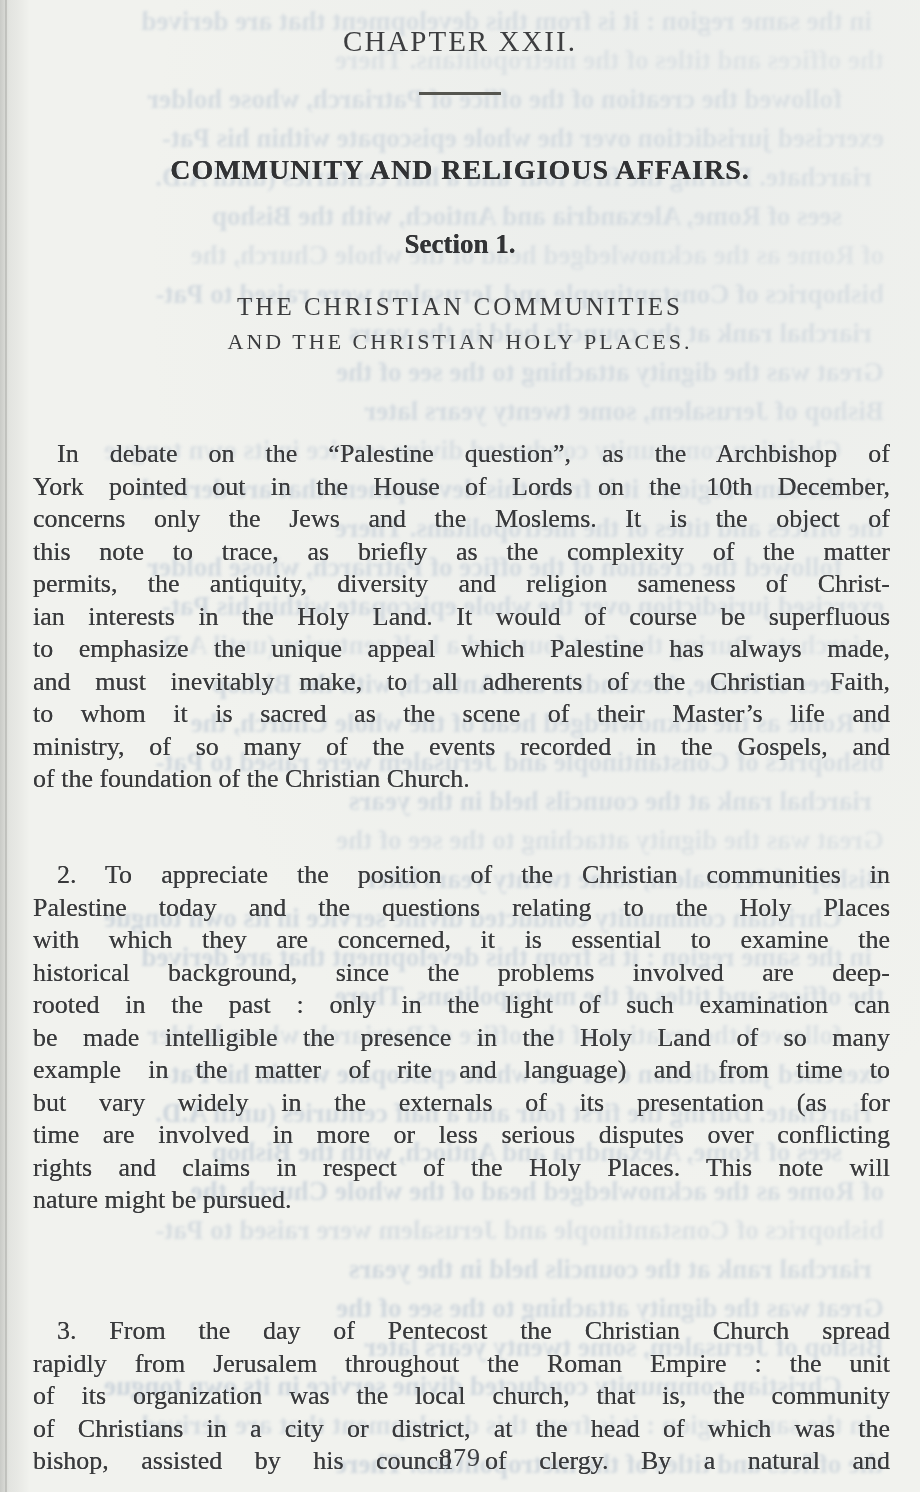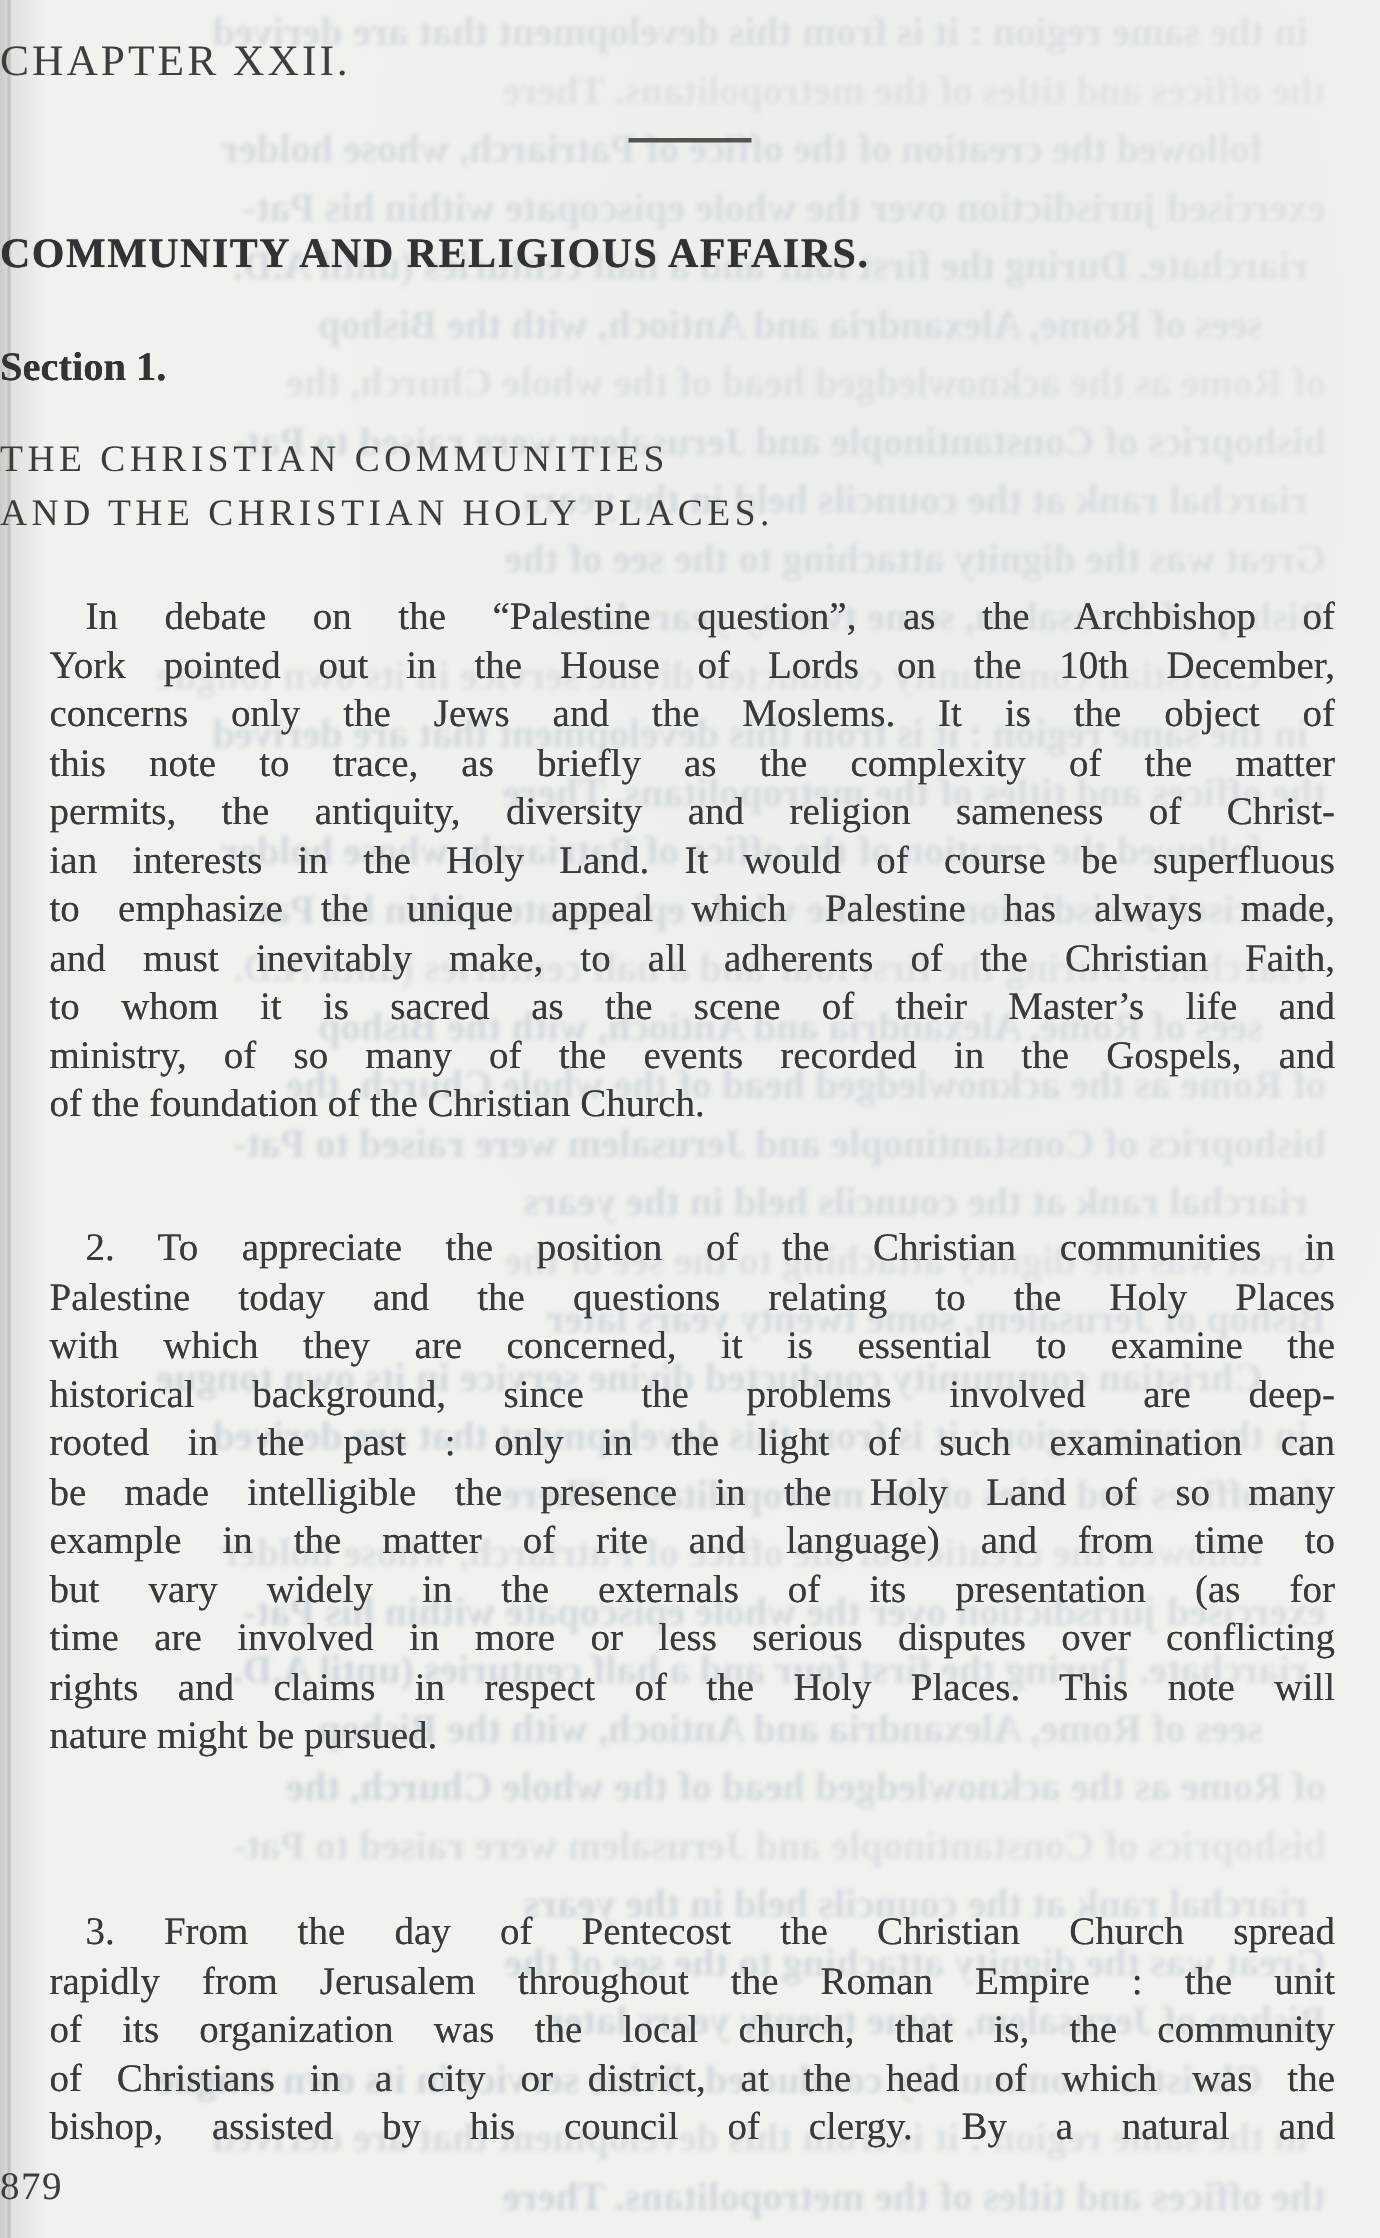--- a/index.html
+++ b/index.html
@@ -39,48 +39,48 @@
     -webkit-mask-image: linear-gradient(115deg, rgba(0,0,0,0.45) 0%, rgba(0,0,0,0.70) 45%, rgba(0,0,0,1) 100%);
     mask-image: linear-gradient(115deg, rgba(0,0,0,0.45) 0%, rgba(0,0,0,0.70) 45%, rgba(0,0,0,1) 100%);
   }
   .gline { white-space: nowrap; overflow: hidden; }
   .gline:nth-child(3n)   { padding-left: 42px; }
   .gline:nth-child(4n+1) { padding-left: 12px; }
   .gline:nth-child(5n+2) { opacity: 0.75; }
 
   .centered {
     position: absolute; left: 0; right: 0;
-    text-align: left;
+    text-align: center;
     z-index: 2;
   }
   .chapter  { top: 25px;  font-size: 29px; letter-spacing: 2px;   color: #3d3e40; }
   .rule     { position: absolute; top: 92px; left: 50%; transform: translateX(-50%);
               width: 82px; height: 3px; background: #55554f; z-index: 2; }
   .title    { top: 154px; font-size: 28px; font-weight: bold; letter-spacing: 1px; color: #313234;
               text-shadow: 0 0 0.5px #313234; }
   .section  { top: 229px; font-size: 27px; font-weight: bold; color: #323335;
               text-shadow: 0 0 0.4px #323335; }
   .sub1     { top: 293px; font-size: 25px; letter-spacing: 3px; color: #3b3c3e; }
-  .sub2     { top: 329px; font-size: 25px; letter-spacing: 3px; color: #3b3c3e; }
+  .sub2     { top: 329px; font-size: 22px; letter-spacing: 3px; color: #3b3c3e; }
   .pagenum  { top: 1443px; font-size: 26px; letter-spacing: 1px; color: #3b3c3e; }
 
   .para {
     position: absolute; left: 33px; width: 857px;
     font-size: 26px; line-height: 32.5px;
     z-index: 2;
     color: #393a3c;
     text-shadow: 0 0 0.4px rgba(57,58,60,0.85);
   }
   .para-1 { top: 395px; }
   .para-2 { top: 816px; }
   .para-3 { top: 1272px; }
 
   .tline { text-align: justify; text-align-last: justify; }
   .tline.lastline  { text-align-last: left; }
-  .tline.firstline { text-indent: 24px; }
+  .tline.firstline { text-indent: 24px; margin-top: 43px; }
 </style>
 </head>
 <body>
 
 <div class="page">
 
   <div class="ghost">
       <div class="gline">in the same region : it is from this development that are derived</div>
       <div class="gline">the offices and titles of the metropolitans. There</div>
       <div class="gline">followed the creation of the office of Patriarch, whose holder</div>

